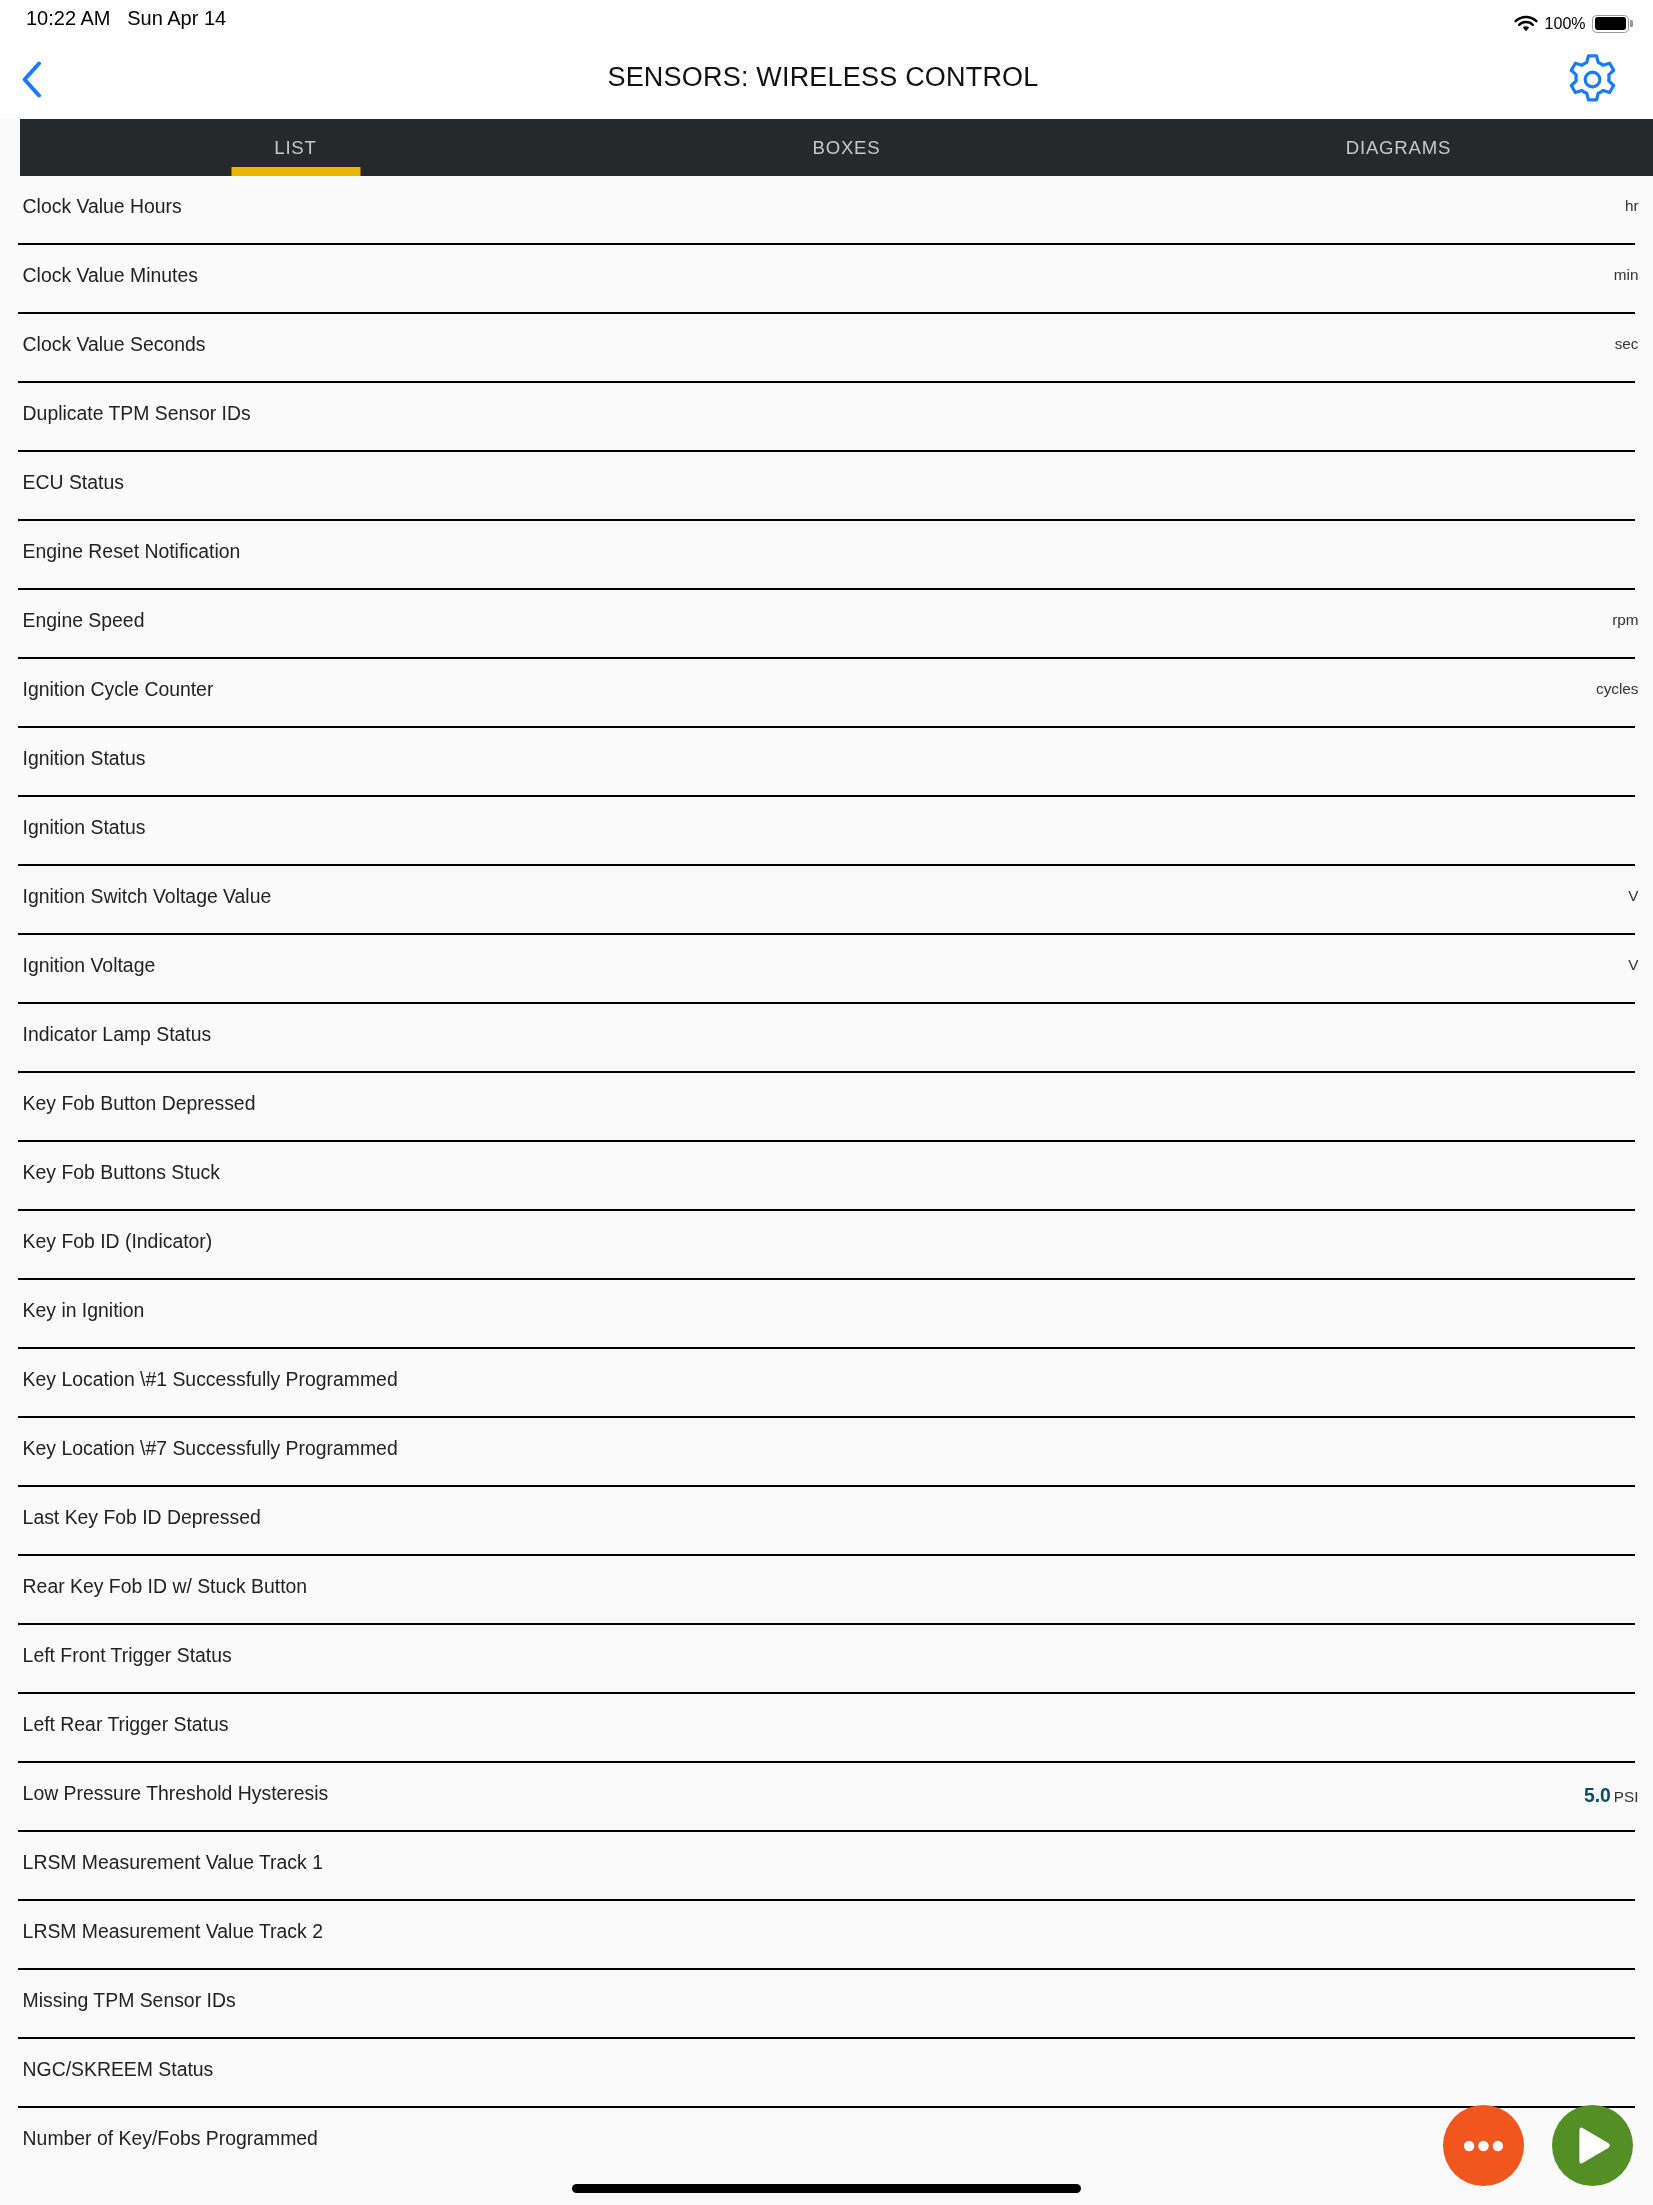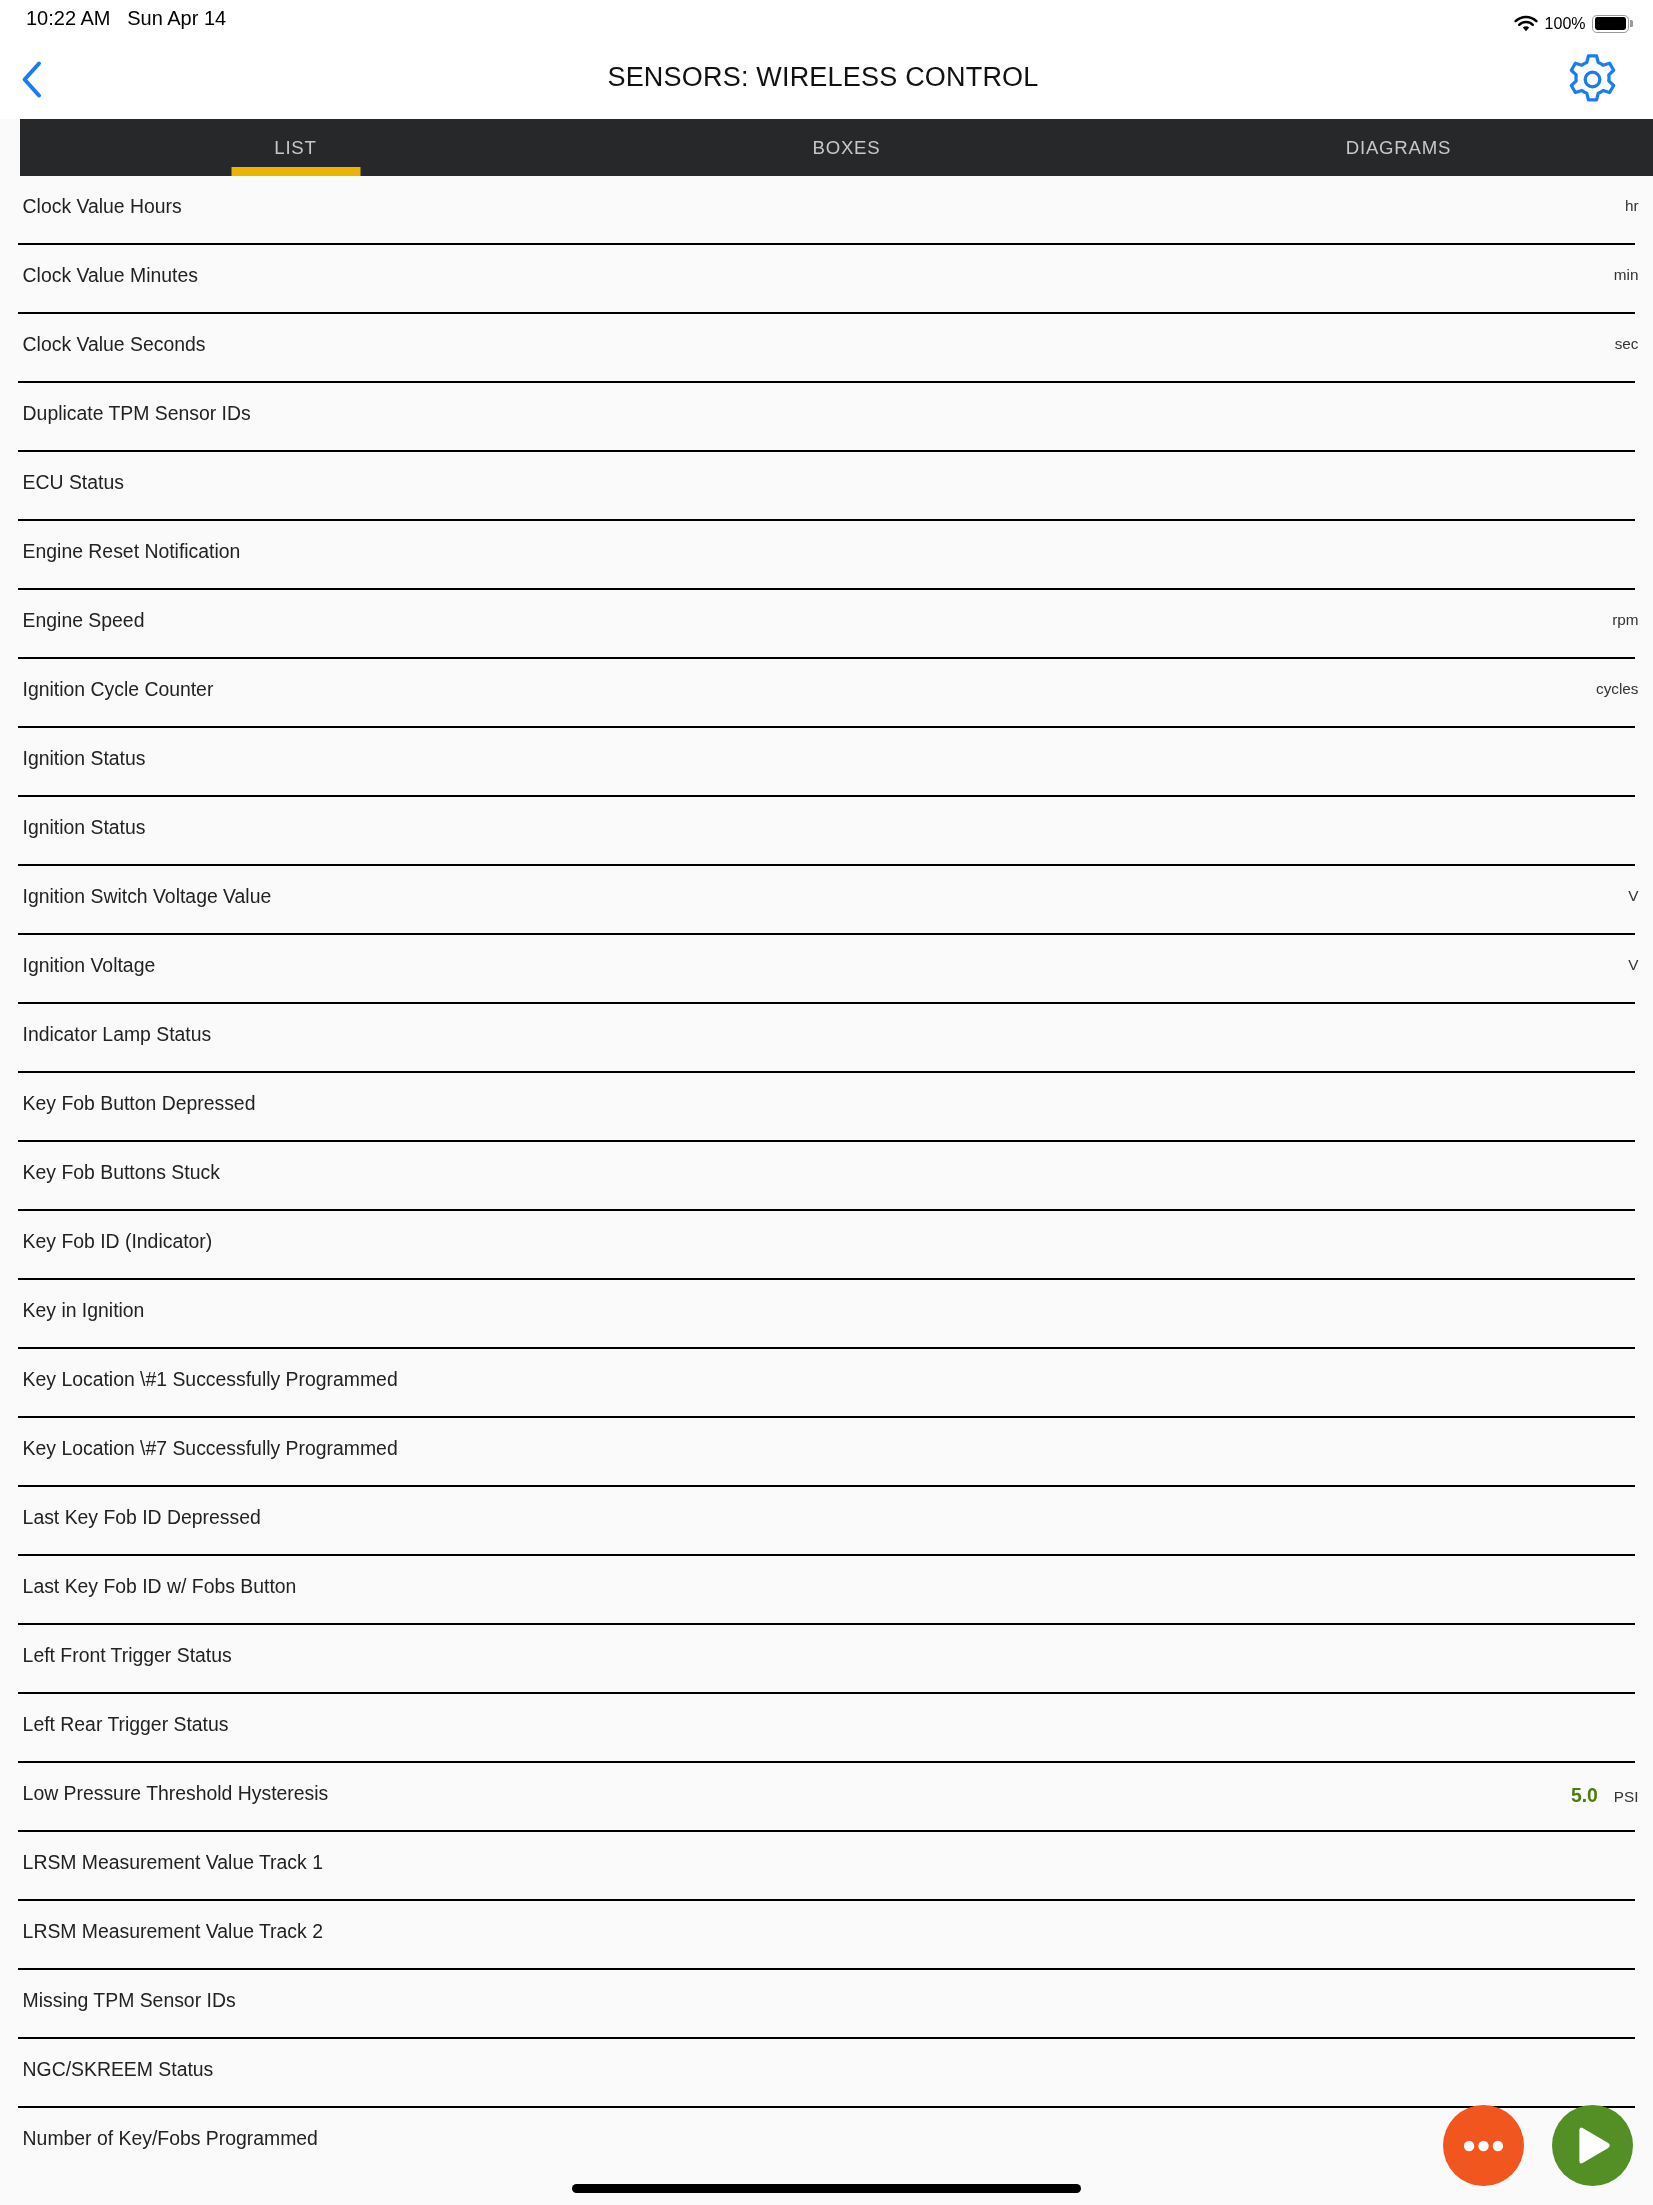--- a/index.html
+++ b/index.html
@@ -15,21 +15,21 @@
   .nav-title{position:absolute;left:0;right:7px;top:22.6px;text-align:center;font-size:27px;font-weight:normal;color:#111;letter-spacing:0.2px;}
   .gear-btn{position:absolute;right:32px;top:12px;width:57px;height:57px;cursor:pointer;}
   .tabbar{position:absolute;left:0;top:119px;width:1653px;height:57px;background:#27282a;margin-left:20px;}
   .tab{position:absolute;top:0;height:57px;width:551px;text-align:center;cursor:pointer;}
   .tab span{display:block;padding-top:18px;font-size:18.6px;color:#c8c8c8;letter-spacing:0.8px;}
   .tab .indicator{position:absolute;bottom:0;left:50%;transform:translateX(-50%);width:129px;height:9px;background:#ebb400;}
   .list{position:absolute;left:0;top:176px;width:1653px;}
   .row{position:relative;height:69px;cursor:pointer;}
   .row .label{position:absolute;left:22.6px;top:19.4px;font-size:19.4px;color:#222;}
   .row .unit{position:absolute;right:14.5px;top:21px;font-size:15.3px;color:#333;}
-  .row .value{font-weight:bold;font-size:19.4px;color:#4d7c0f;margin-right:16px;}
+  .row .value{font-weight:bold;font-size:19.4px;color:#0c4a6e;margin-right:3px;}
   .row .divider{position:absolute;left:18px;width:1617px;bottom:0;height:2.4px;background:#000;}
   .fab{position:absolute;width:81px;height:81px;border-radius:50%;cursor:pointer;display:flex;align-items:center;justify-content:center;}
   .fab-more{left:1443px;top:2105px;background:#f0561d;}
   .fab-play{left:1552px;top:2105px;background:#548f25;}
   .home-indicator{position:absolute;left:572px;top:2184px;width:509px;height:9px;background:#000;border-radius:4.8px;}
 </style>
 </head>
 <body>
 
 <div class="statusbar">
@@ -174,21 +174,21 @@
       <span class="label">Key Location \#7 Successfully Programmed</span>
       <span class="unit"></span>
       <div class="divider"></div>
     </div>
   <div class="row">
       <span class="label">Last Key Fob ID Depressed</span>
       <span class="unit"></span>
       <div class="divider"></div>
     </div>
   <div class="row">
-      <span class="label">Last Key Fob ID w/ Fobs Button</span>
+      <span class="label">Rear Key Fob ID w/ Stuck Button</span>
       <span class="unit"></span>
       <div class="divider"></div>
     </div>
   <div class="row">
       <span class="label">Left Front Trigger Status</span>
       <span class="unit"></span>
       <div class="divider"></div>
     </div>
   <div class="row">
       <span class="label">Left Rear Trigger Status</span>

